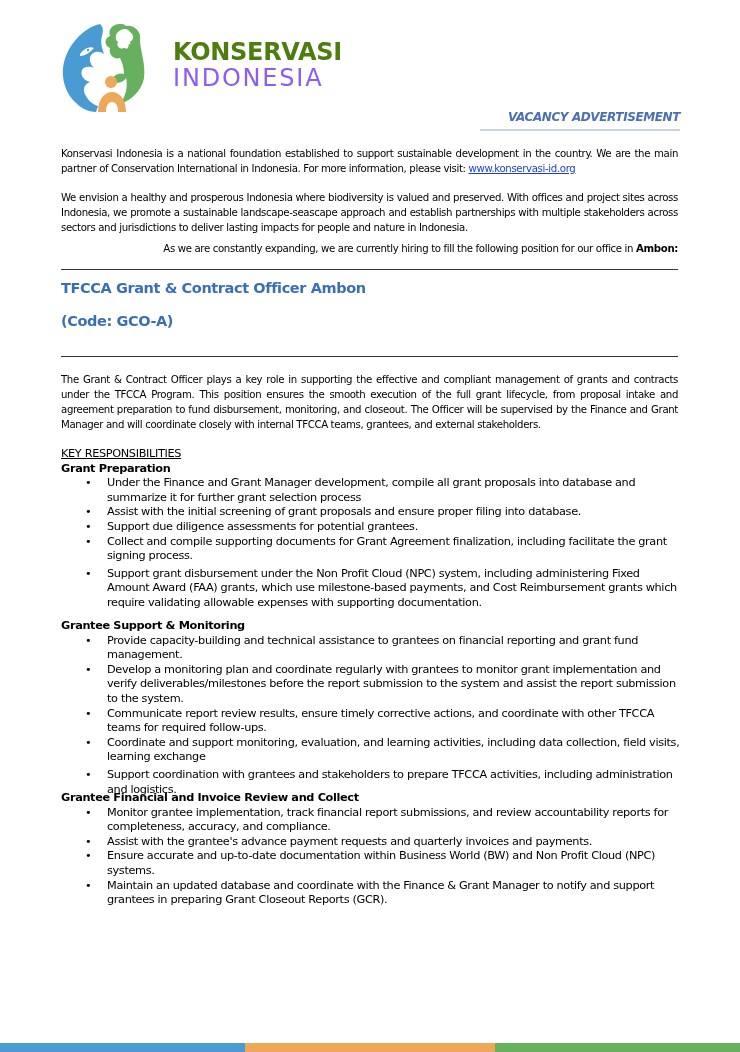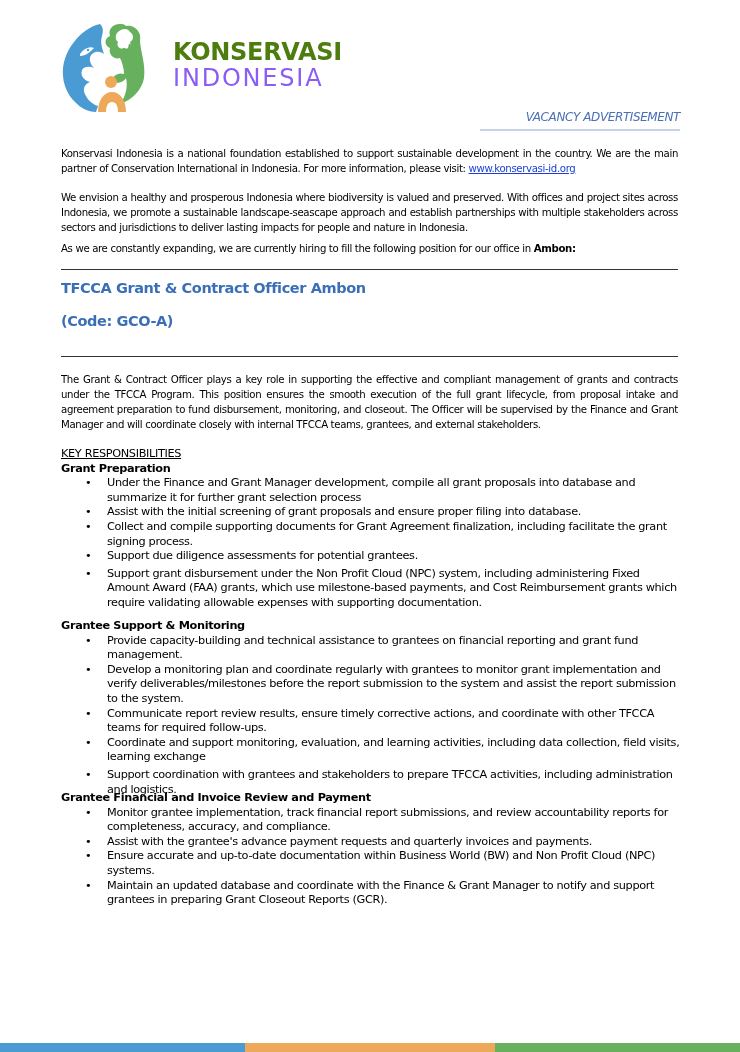--- a/index.html
+++ b/index.html
@@ -5,30 +5,30 @@
   html, body { margin:0; padding:0; background:#ffffff; }
   body { width:740px; height:1052px; position:relative; overflow:hidden;
          font-family:"DejaVu Sans", sans-serif; color:#000; }
   .page { position:absolute; left:0; top:0; width:740px; height:1052px; }
 
   .logo { position:absolute; left:60px; top:20px; width:112px; height:94px; }
   .brand { position:absolute; left:173px; top:39px; color:#5f6368; }
   .brand-1 { font-family:"DejaVu Sans", sans-serif; font-weight:bold; font-size:24px; letter-spacing:-0.3px; line-height:26px; color:#4d7c0f; }
   .brand-2 { font-family:"DejaVu Sans", sans-serif; font-size:24px; letter-spacing:1.8px; line-height:26px; color:#8b5cf6; }
 
-  .vacancy { position:absolute; right:60px; top:110px; font-size:12px; font-weight:normal; font-style:italic;
+  .vacancy { position:absolute; right:60px; top:110px; font-size:12px; font-weight:bold; font-style:italic;
              color:#4a6fb5; letter-spacing:-0.4px; }
   .vacancy-rule { position:absolute; left:480px; top:129px; width:200px; height:1.5px; background:#c9d3e6; }
 
   .content { position:absolute; left:61px; width:617px; font-size:11.3px; line-height:15px; letter-spacing:-0.35px;
              font-family:"DejaVu Sans Condensed","DejaVu Sans", sans-serif; }
   .justify { text-align:justify; text-align-last:left; }
   .p1 { top:146px; }
   .p2 { top:190px; }
-  .p3 { top:241px; }
+  .p3 { top:241px;text-align:right; }
   a.link { color:#1a3fd6; text-decoration:underline; }
   b { font-weight:bold; }
 
   .hr { position:absolute; left:61px; width:617px; height:1px; background:#333; }
   .hr1 { top:269px; }
   .hr2 { top:356px; }
 
   .title { position:absolute; left:61px; width:617px; text-align:left; color:#3a6fb7; font-weight:bold;
            font-size:14.5px; letter-spacing:-0.4px; }
   .t1 { top:280px; }
@@ -91,39 +91,39 @@
   <div class="hr hr2"></div>
 
   <div class="content justify p4">The Grant &amp; Contract Officer plays a key role in supporting the effective and compliant management of grants and contracts under the TFCCA Program. This position ensures the smooth execution of the full grant lifecycle, from proposal intake and agreement preparation to fund disbursement, monitoring, and closeout. The Officer will be supervised by the Finance and Grant Manager and will coordinate closely with internal TFCCA teams, grantees, and external stakeholders.</div>
 
   <div class="sec s1">
     <div class="key-h">KEY RESPONSIBILITIES</div>
     <div class="sub-h">Grant Preparation</div>
     <ul class="bl">
       <li>Under the Finance and Grant Manager development, compile all grant proposals into database and summarize it for further grant selection process</li>
       <li>Assist with the initial screening of grant proposals and ensure proper filing into database.</li>
+      <li>Support due diligence assessments for potential grantees.</li>
       <li>Collect and compile supporting documents for Grant Agreement finalization, including facilitate the grant signing process.</li>
-      <li>Support due diligence assessments for potential grantees.</li>
       <li class="gap">Support grant disbursement under the Non Profit Cloud (NPC) system, including administering Fixed Amount Award (FAA) grants, which use milestone-based payments, and Cost Reimbursement grants which require validating allowable expenses with supporting documentation.</li>
     </ul>
   </div>
 
   <div class="sec s2">
     <div class="sub-h">Grantee Support &amp; Monitoring</div>
     <ul class="bl">
       <li>Provide capacity-building and technical assistance to grantees on financial reporting and grant fund management.</li>
       <li>Develop a monitoring plan and coordinate regularly with grantees to monitor grant implementation and verify deliverables/milestones before the report submission to the system and assist the report submission to the system.</li>
       <li>Communicate report review results, ensure timely corrective actions, and coordinate with other TFCCA teams for required follow-ups.</li>
       <li>Coordinate and support monitoring, evaluation, and learning activities, including data collection, field visits, learning exchange</li>
       <li class="gap">Support coordination with grantees and stakeholders to prepare TFCCA activities, including administration and logistics.</li>
     </ul>
   </div>
 
   <div class="sec s3">
-    <div class="sub-h">Grantee Financial and Invoice Review and Payment</div>
+    <div class="sub-h">Grantee Financial and Invoice Review and Collect</div>
     <ul class="bl">
       <li>Monitor grantee implementation, track financial report submissions, and review accountability reports for completeness, accuracy, and compliance.</li>
       <li>Assist with the grantee's advance payment requests and quarterly invoices and payments.</li>
       <li>Ensure accurate and up-to-date documentation within Business World (BW) and Non Profit Cloud (NPC) systems.</li>
       <li>Maintain an updated database and coordinate with the Finance &amp; Grant Manager to notify and support grantees in preparing Grant Closeout Reports (GCR).</li>
     </ul>
   </div>
 
   <div class="footer-bar">
     <div style="width:245px;background:#4a9ad4"></div>

